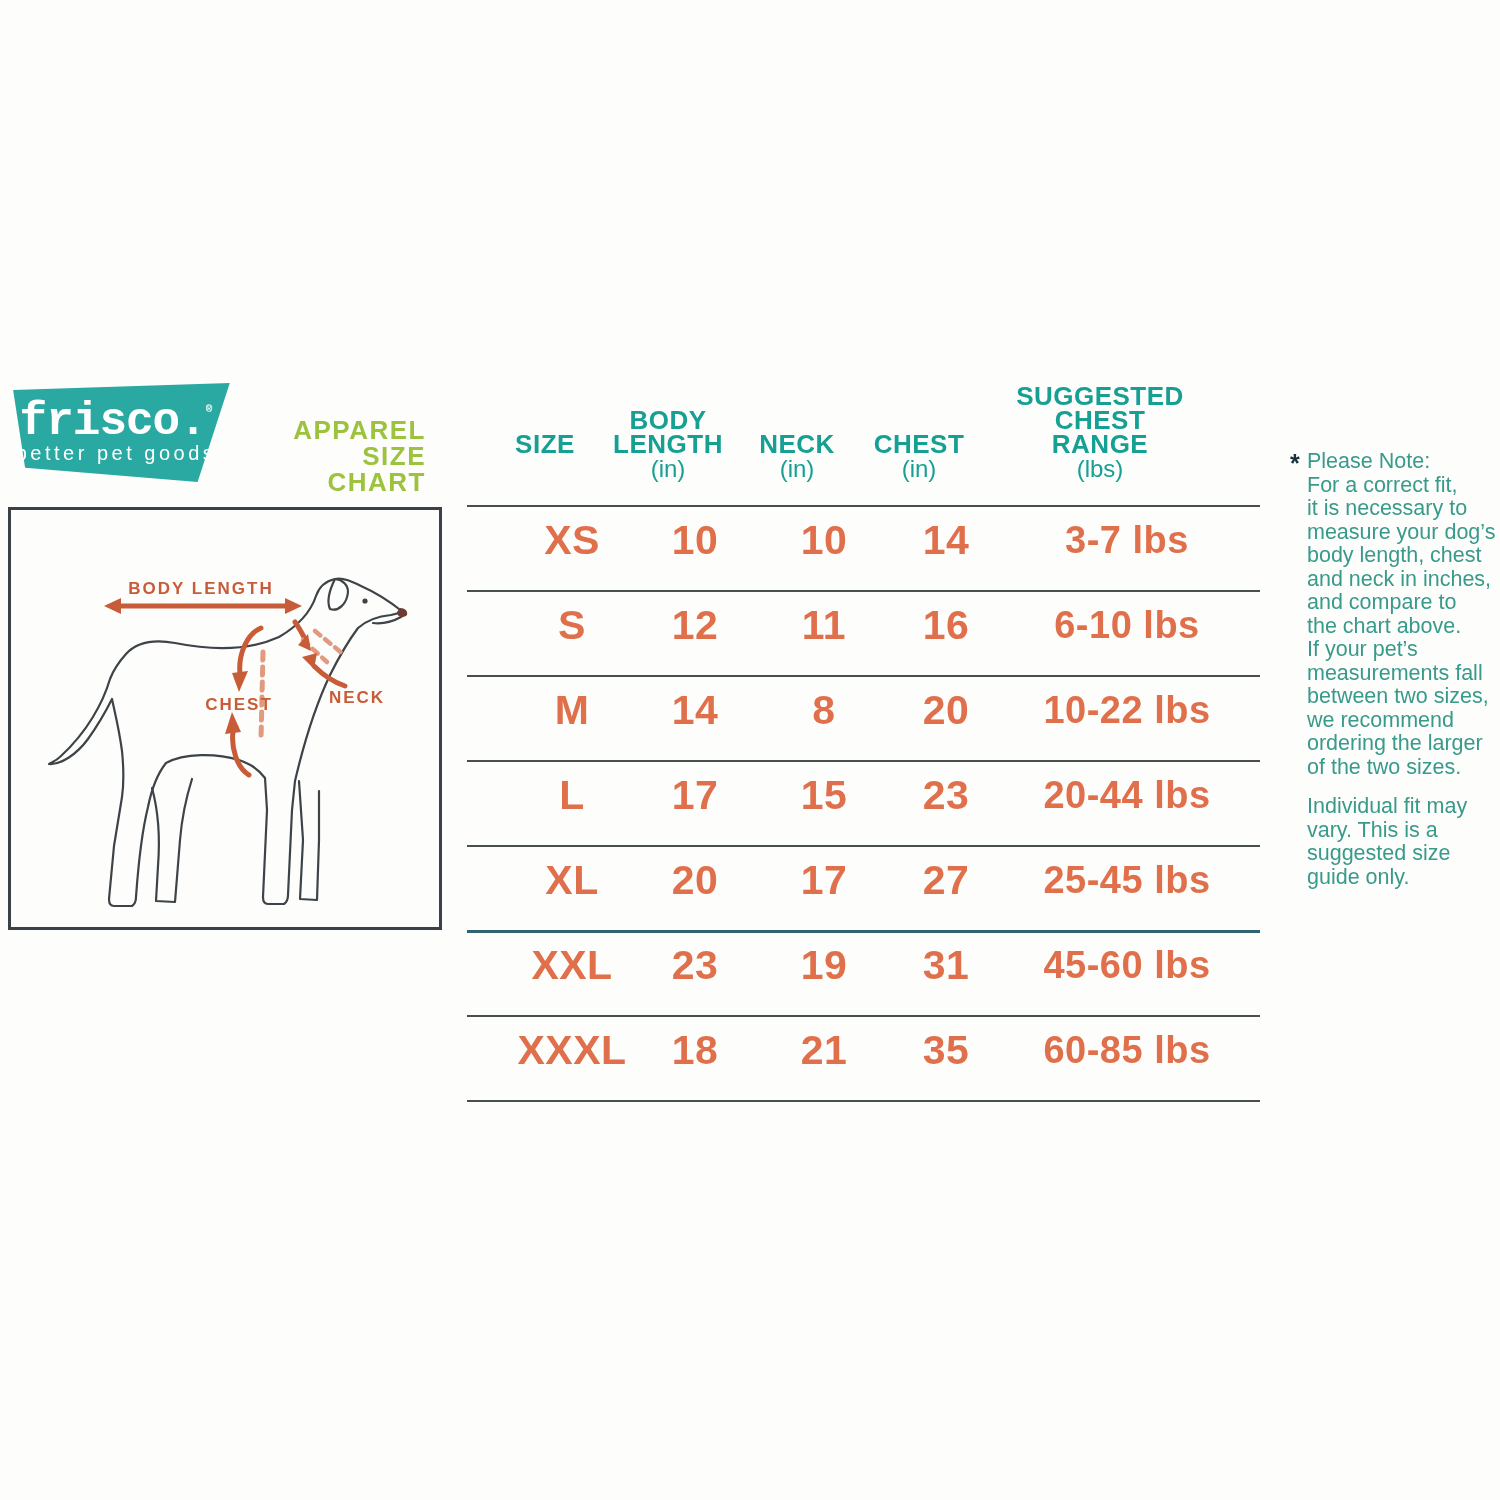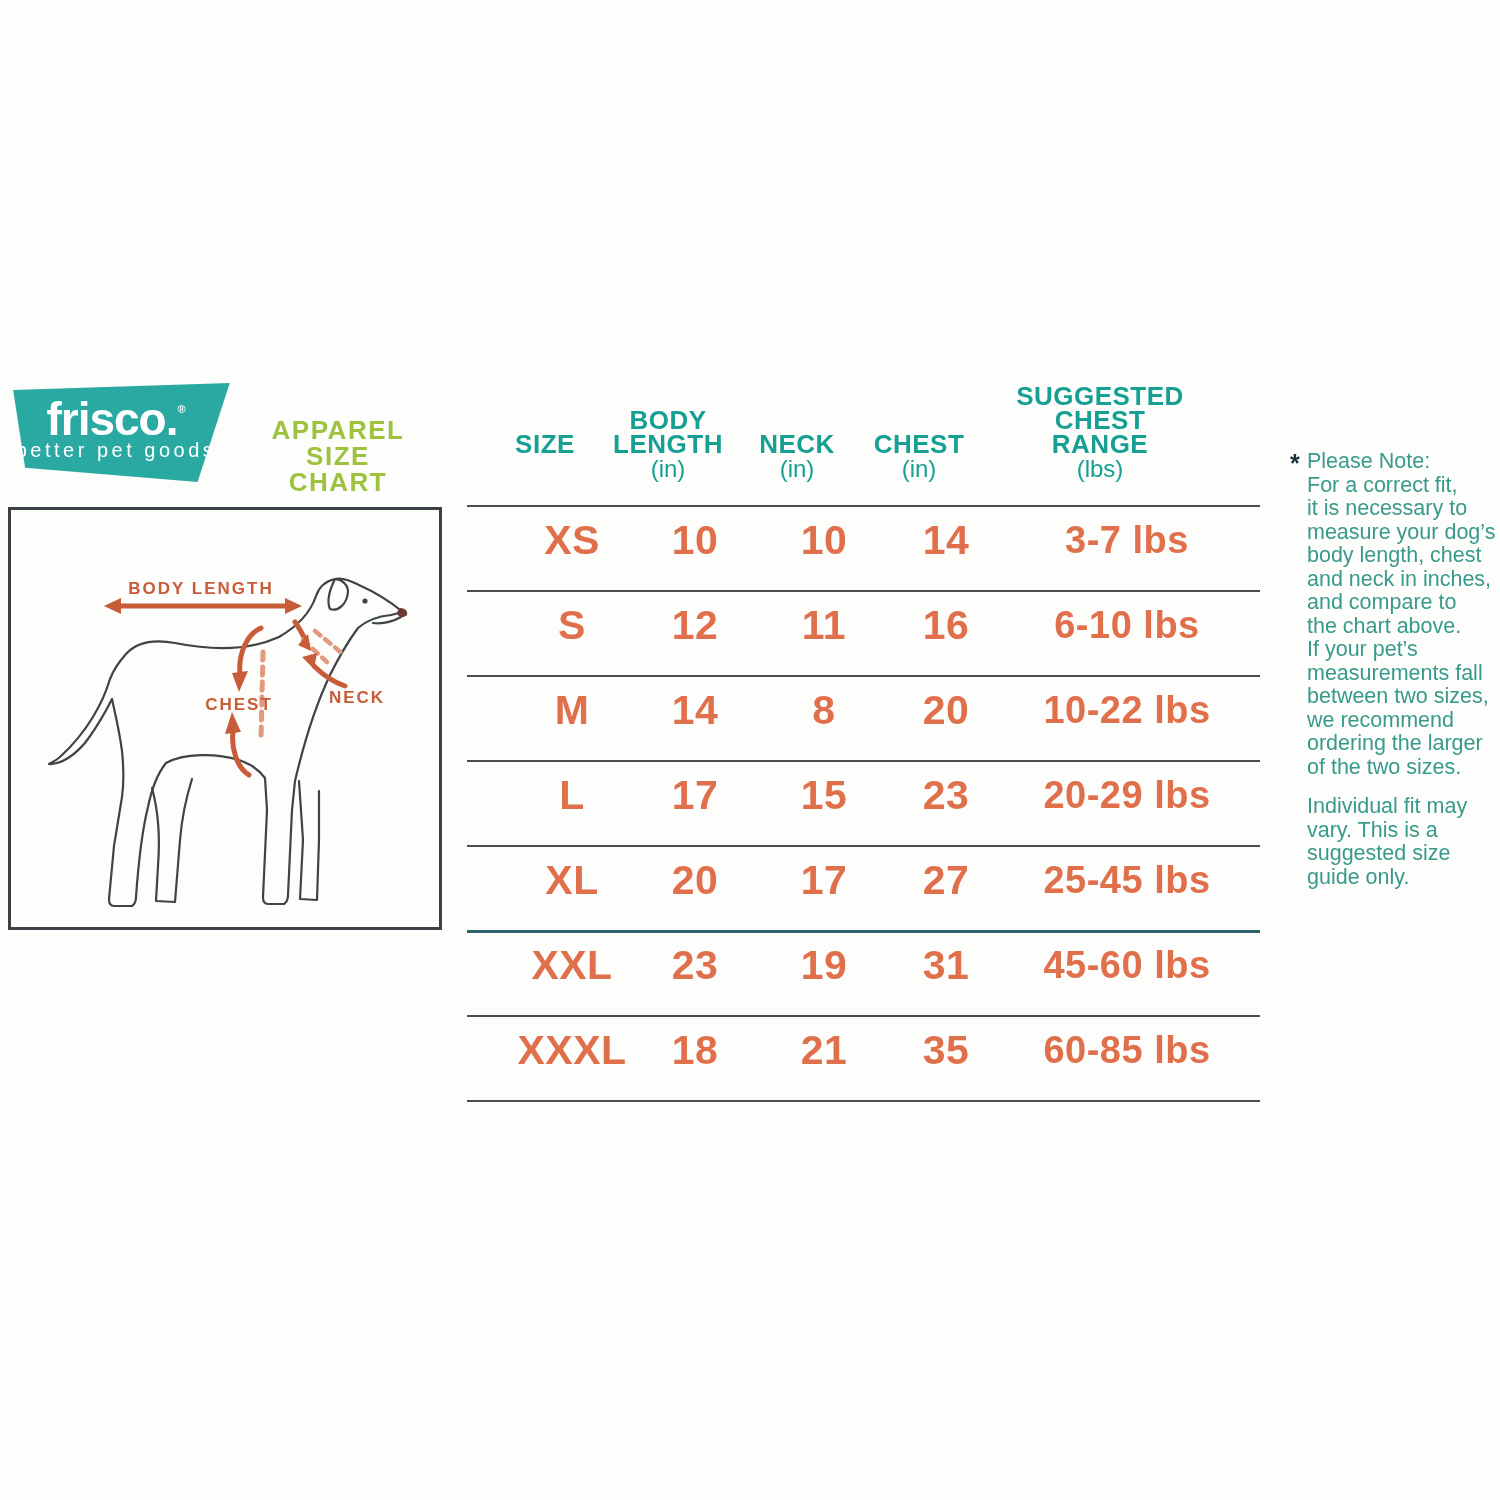--- a/index.html
+++ b/index.html
@@ -8,28 +8,28 @@
     font-family:"Liberation Sans",sans-serif;
   }
   
   .badge{position:absolute;left:10px;top:383px;width:222px;height:101px;}
   .badge-shape{
     position:absolute;inset:0;background:#2aa9a2;
     clip-path:polygon(1.4% 7%,99% 0%,84.5% 98%,6.8% 84%);
   }
   .badge-text{position:absolute;left:0;top:0;width:212px;text-align:center;color:#ffffff;}
   .brand{
-    font-family:Liberation Sans, sans-serif;font-weight:700;
+    font-family:Liberation Mono, monospace;font-weight:700;
     font-size:46px;line-height:48px;margin-top:2px;letter-spacing:-1px;
   }
   .reg{font-size:11px;vertical-align:22px;letter-spacing:0;}
   .tagline{font-size:20px;letter-spacing:3.5px;line-height:18px;margin-top:-2px;}
   
   .title{
-    position:absolute;left:250px;top:417px;width:176px;text-align:center;
+    position:absolute;left:250px;top:417px;width:176px;text-align:right;
     color:#9cc23e;font-weight:700;font-size:26px;line-height:26px;letter-spacing:1.5px;
   }
   .title .t2{word-spacing:7px;}
   
   .dog-box{
     position:absolute;left:8px;top:507px;width:428px;height:417px;
     border:3px solid #3a4247;background:#fdfdfc;
   }
   .dog-box svg{display:block;}
   
@@ -176,21 +176,21 @@
     <div class="tcell c2">14</div>
     <div class="tcell c3">8</div>
     <div class="tcell c4">20</div>
     <div class="tcell c5 weight">10-22 lbs</div>
   </div>
   <div class="trow" style="top:760px">
     <div class="tcell c1">L</div>
     <div class="tcell c2">17</div>
     <div class="tcell c3">15</div>
     <div class="tcell c4">23</div>
-    <div class="tcell c5 weight">20-29 lbs</div>
+    <div class="tcell c5 weight">20-44 lbs</div>
   </div>
   <div class="trow" style="top:845px">
     <div class="tcell c1">XL</div>
     <div class="tcell c2">20</div>
     <div class="tcell c3">17</div>
     <div class="tcell c4">27</div>
     <div class="tcell c5 weight">25-45 lbs</div>
   </div>
   <div class="trow" style="top:930px">
     <div class="tcell c1">XXL</div>

